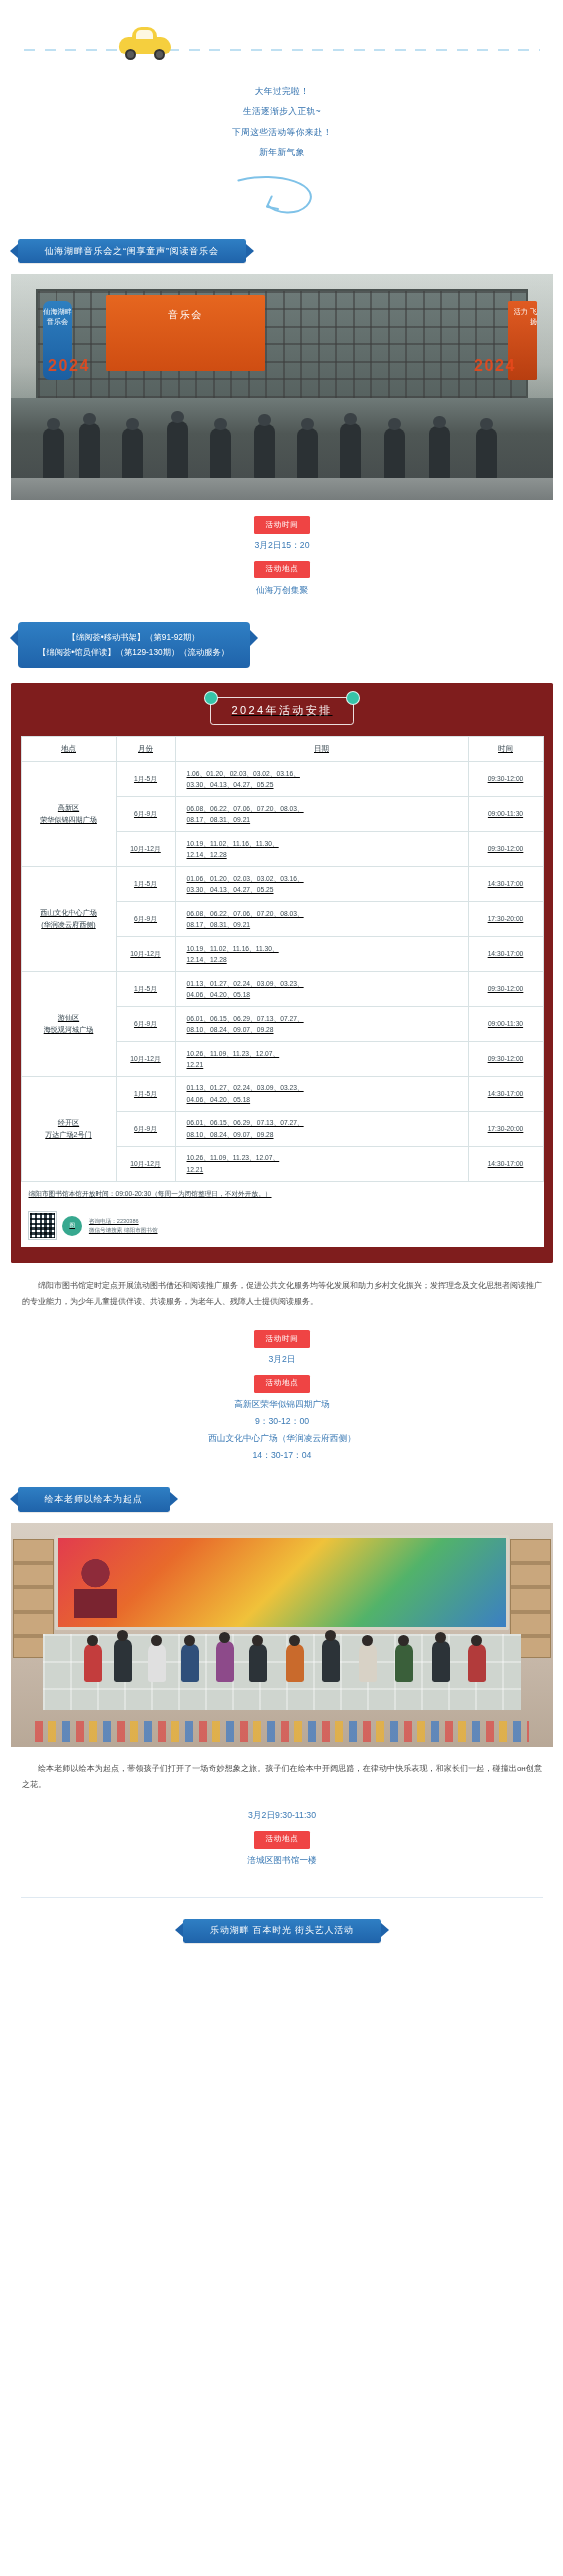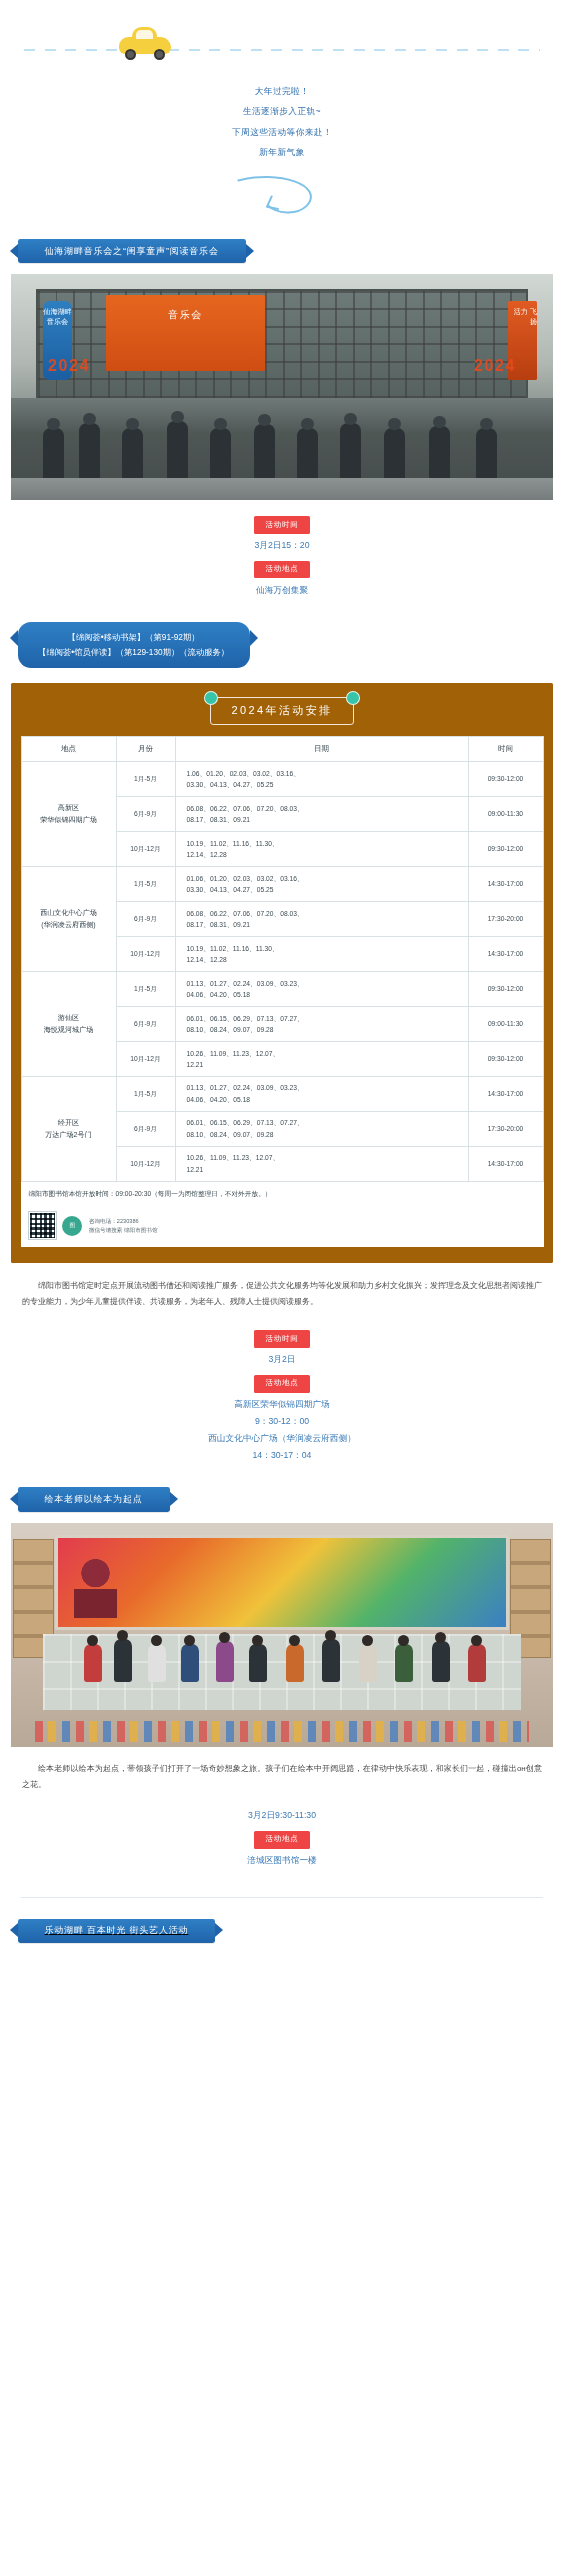--- a/index.html
+++ b/index.html
@@ -111,21 +111,21 @@
     border-top: 7.1px solid transparent;
     border-bottom: 7.1px solid transparent;
   }
   .ribbon:before { left: -8px; border-right: 8.7px solid #1f63aa; }
   .ribbon:after  { right: -8px; border-left: 8.7px solid #1f63aa; }
 
   .ribbon-multi {
     background: linear-gradient(180deg,#2f7fc4 0%, #1f63aa 100%);
     color: #fff;
     padding: 7.1px 20.6px;
-    border-radius: 13px;
+    border-radius: 4px;
     font-size: 8.3px;
     line-height: 1.9;
     text-align: center;
     position: relative;
   }
   .ribbon-multi:before, .ribbon-multi:after {
     content: "";
     position: absolute;
     top: 8px;
     width: 0; height: 0;
@@ -256,23 +256,24 @@
     padding: 1.6px 11px;
     border-radius: 1.6px;
     margin: 6.4px 0 3.2px;
     letter-spacing: 0.8px;
   }
   .info-val { color: #3b7ab5; font-size: 8.7px; }
 
   
   .sched-card {
     margin: 6.4px 11px 0;
-    background: #a16207;
+    background: #7f1d1d;
     padding: 12.7px 9.5px 16px;
     border-radius: 1.6px;
+    text-decoration: underline;
   }
   .sched-title-wrap {
     display: flex; justify-content: center; padding: 1.6px 0 11px;
   }
   .sched-title {
     border: 1.6px solid rgba(255,255,255,.85);
     color: #ffffff;
     font-size: 11px;
     letter-spacing: 2.4px;
     padding: 5.6px 20.6px;
@@ -358,21 +359,21 @@
     text-align: justify;
     text-indent: 2em;
   }
 
   
   .thin-sep {
     margin: 14.3px 20.6px 0;
     height: 0.8px;
     background: #dfe9f1;
   }
-  .bottom-ribbon-wrap { padding: 20.6px 17.5px 24px; display: flex; justify-content: flex-start; text-decoration: underline; }
+  .bottom-ribbon-wrap { padding: 20.6px 17.5px 24px; display: flex; justify-content: center; }
 </style>
 </head>
 <body>
 
 <div class="page">
 
   <div class="top-deco">
     <div class="road-line"></div>
     <div class="car-wrap">
       <div class="car-body"></div>

